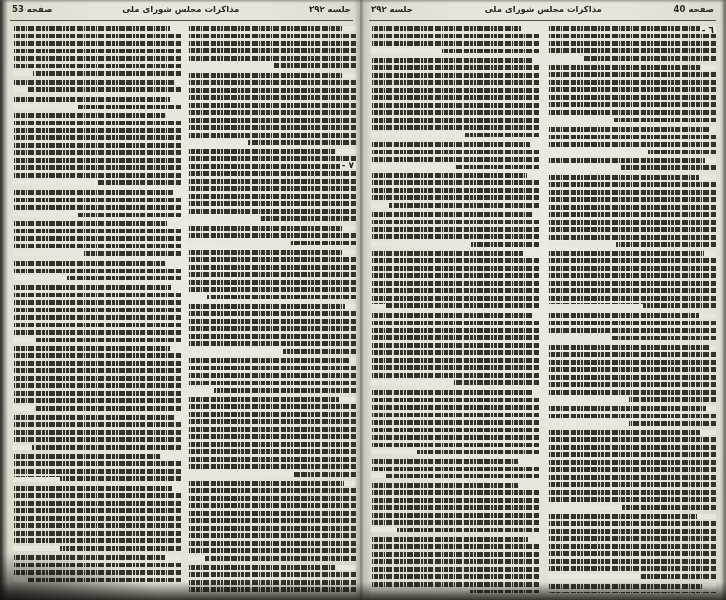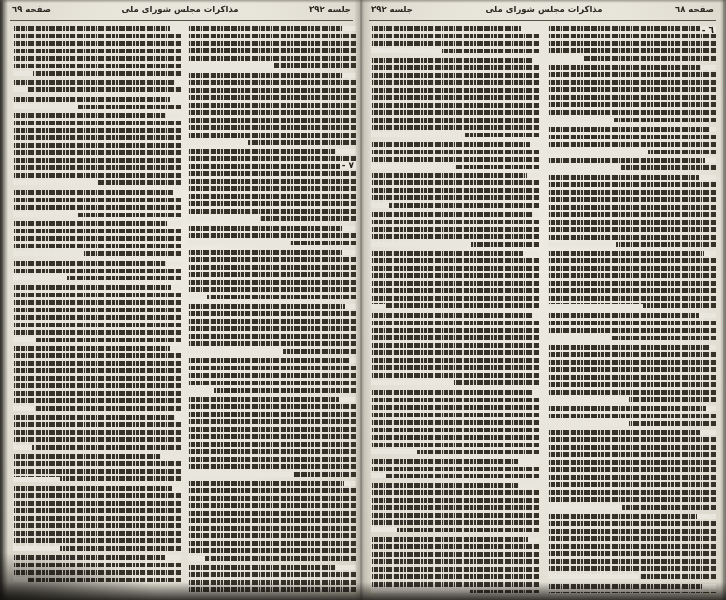--- a/index.html
+++ b/index.html
@@ -51,21 +51,21 @@
   .edge-top { position:absolute; top:0; left:0; width:726px; height:3px;
     background:linear-gradient(180deg, rgba(88,84,76,.5), rgba(88,84,76,0)); }
 </style>
 </head>
 <body>
 
 <div class="scan">
 
   <div class="page page-left">
     <div class="header">
-      <span>صفحه ٦٩</span>
+      <span>صفحه 53</span>
       <span>مذاکرات مجلس شورای ملی</span>
       <span>جلسه ٣٩٢</span>
     </div>
     <div class="rule"></div>
     <div class="col col-a">
         <div class="para" style="height: 49.6px;">
           <div class="indent" style="width: 10.7619px;"></div>
           <div class="lastline" style="width: 11.8825%;"></div>
         </div>
         <div class="para" style="height: 12.1px;">
@@ -158,21 +158,21 @@
         <div class="para" style="height: 57.1px;">
           <div class="indent" style="width: 20.4441px;"></div>
         </div>
       </div>
   </div>
 
   <div class="page page-right">
     <div class="header">
       <span>جلسه ٣٩٢</span>
       <span>مذاکرات مجلس شورای ملی</span>
-      <span>صفحه ٦٨</span>
+      <span>صفحه 40</span>
     </div>
     <div class="rule"></div>
     <div class="col col-a">
         <div class="para" style="height: 27.1px;">
           <div class="indent" style="width: 17.536px;"></div>
           <div class="lastline" style="width: 42.042%;"></div>
         </div>
         <div class="para" style="height: 79.6px;">
           <div class="indent" style="width: 6.91593px;"></div>
           <div class="lastline" style="width: 56.0228%;"></div>

